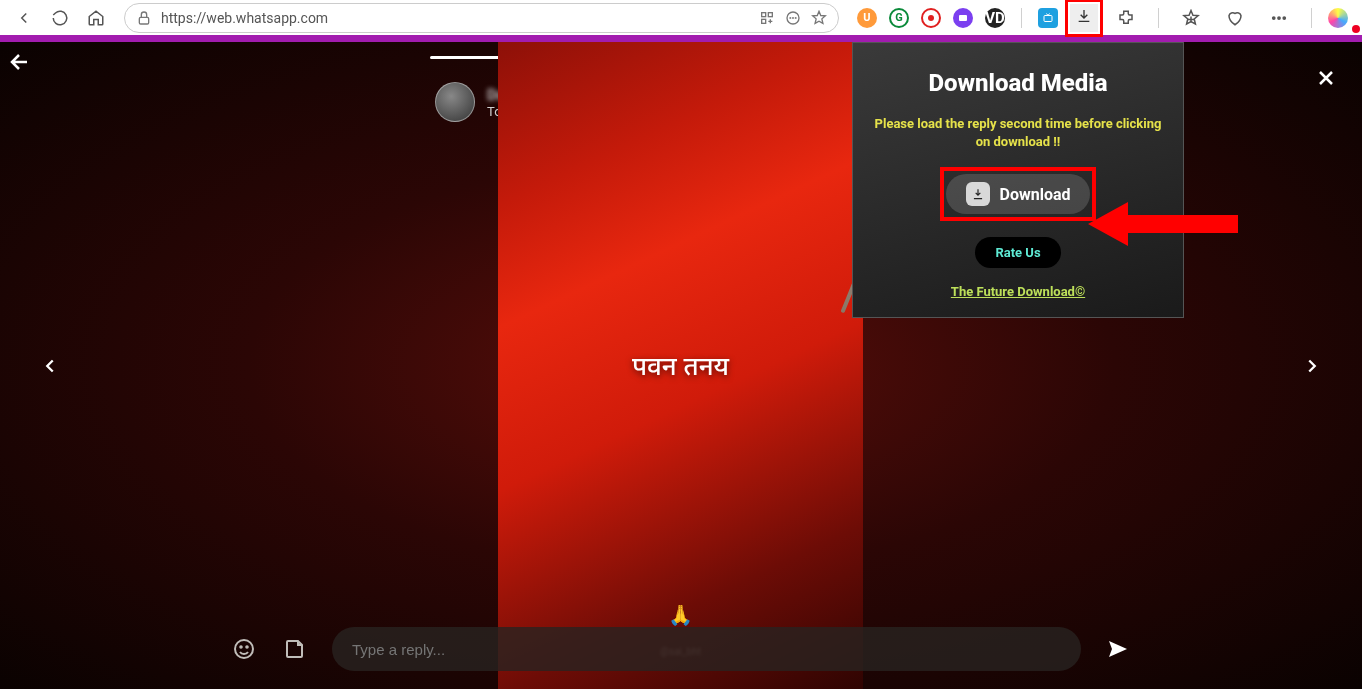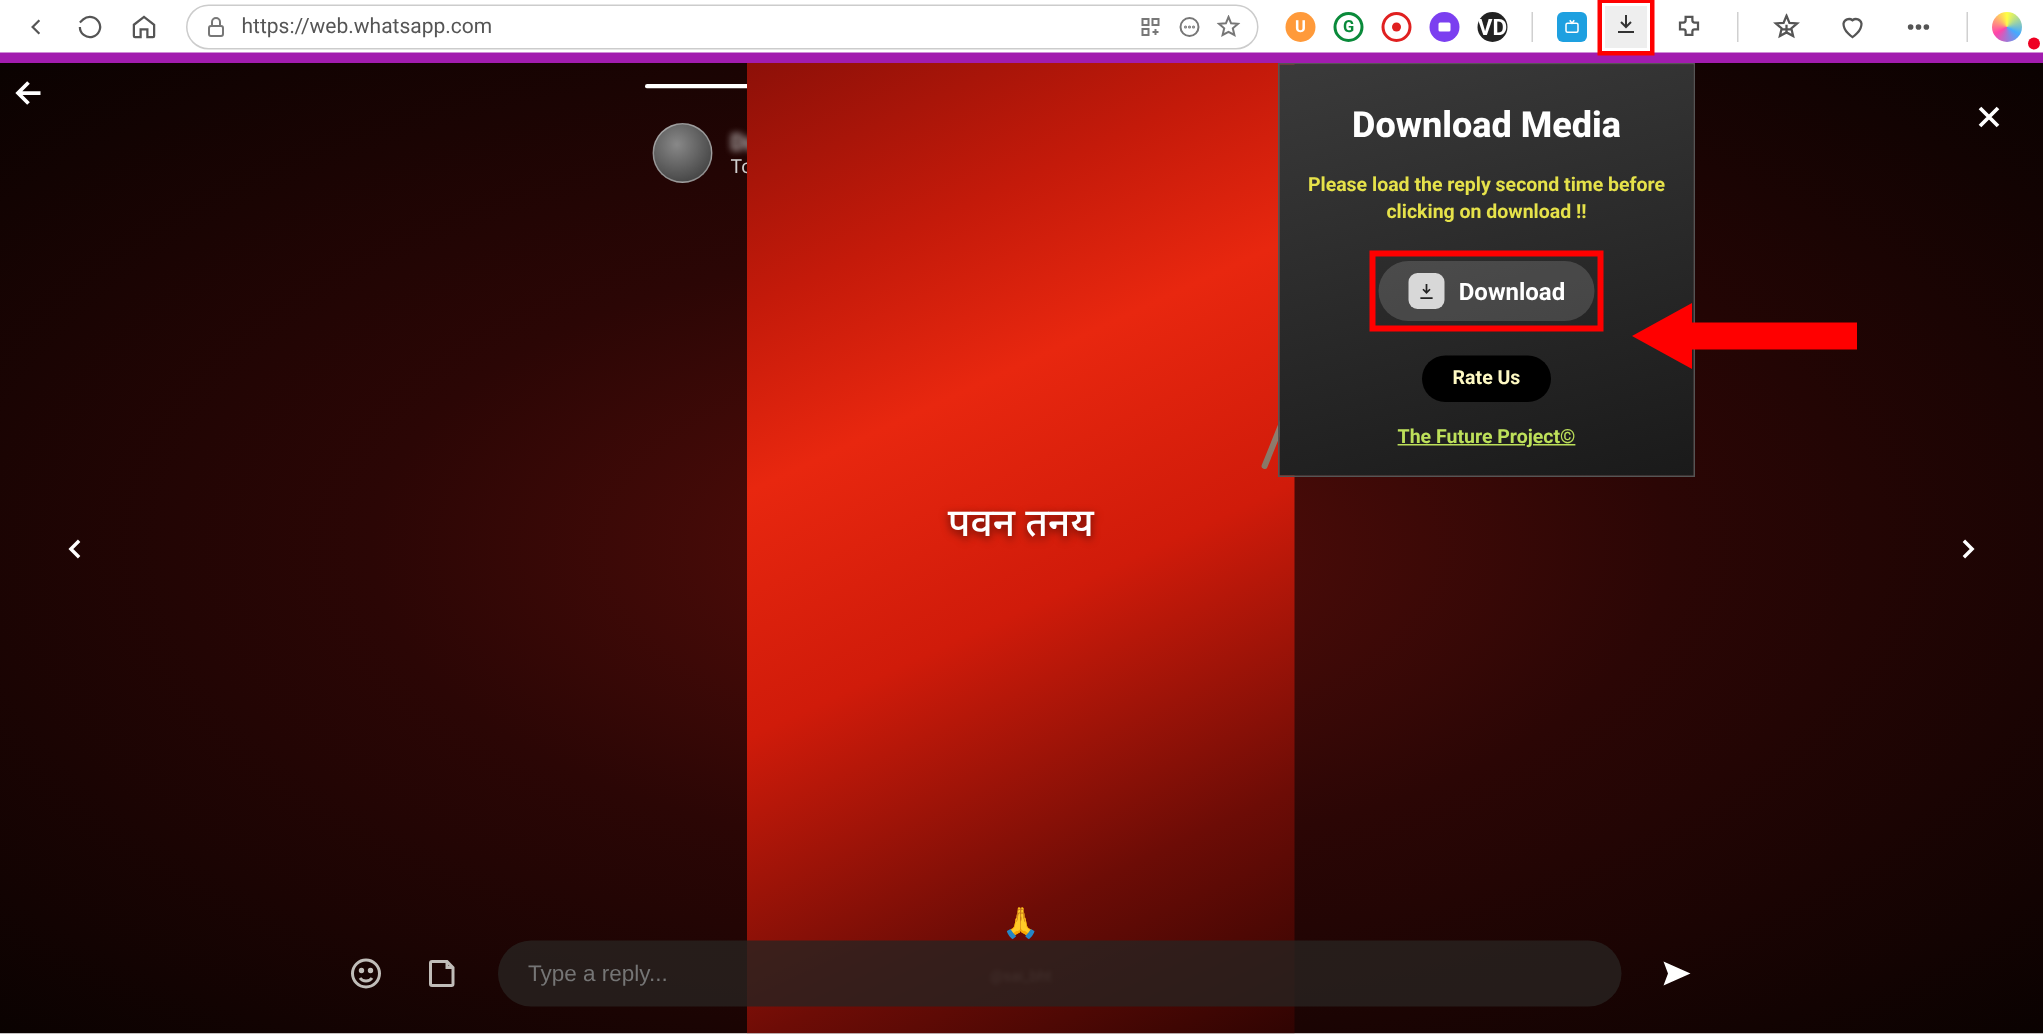--- a/index.html
+++ b/index.html
@@ -34,47 +34,47 @@
   
   .profile-row { position:absolute; top:40px; left:435px; display:flex; align-items:center; gap:12px; }
   .avatar { width:40px; height:40px; border-radius:50%; background:radial-gradient(circle at 40% 35%, #888, #333); border:1px solid rgba(255,255,255,0.4); }
   .profile-text { display:flex; flex-direction:column; }
   .profile-name { font-size:15px; color:#e0e0e0; filter:blur(2.5px); font-weight:500; }
   .profile-time { font-size:13px; color:#d0d0d0; }
   
   
   .story-img { position:absolute; top:0; left:498px; width:365px; height:647px; background:linear-gradient(155deg,#8d1008 0%,#c41a0a 20%,#e8270f 35%,#d01b0a 55%,#6d0c06 80%,#2f0402 100%); overflow:hidden; }
   .story-img::before { content:""; position:absolute; top:20px; right:-30px; width:4px; height:260px; background:linear-gradient(#caa,#876); transform:rotate(22deg); border-radius:2px; }
-  .story-caption { position:absolute; top:292px; left:0; right:0; text-align:center; color:#fff; font-size:26px; font-weight:500; text-shadow:0 2px 6px rgba(0,0,0,0.6); font-family:"Noto Sans Devanagari",sans-serif; }
+  .story-caption { position:absolute; top:310px; left:0; right:0; text-align:center; color:#fff; font-size:26px; font-weight:500; text-shadow:0 2px 6px rgba(0,0,0,0.6); font-family:"Noto Sans Devanagari",sans-serif; }
   .story-emoji { position:absolute; bottom:62px; left:0; right:0; text-align:center; font-size:20px; }
   .story-watermark { position:absolute; bottom:32px; left:0; right:0; text-align:center; color:rgba(255,200,190,0.5); font-size:10px; filter:blur(1.5px); }
   
   
   .nav-arrow { position:absolute; top:50%; transform:translateY(-50%); width:40px; height:40px; display:flex; align-items:center; justify-content:center; cursor:pointer; }
   .nav-arrow svg { stroke:#fff; fill:none; stroke-width:2.5; width:22px; height:22px; }
   .nav-left { left:30px; }
   .nav-right { right:30px; }
   
   
   .reply-bar { position:absolute; bottom:18px; left:230px; right:230px; height:44px; display:flex; align-items:center; gap:23px; }
   .reply-ico { width:28px; height:28px; display:flex; align-items:center; justify-content:center; cursor:pointer; }
   .reply-ico svg { stroke:#c0bdb9; fill:none; stroke-width:2; width:24px; height:24px; }
   .reply-input { flex:1; height:44px; background:rgba(40,35,32,0.8); border-radius:22px; padding:0 20px; color:#9e9a95; font-size:15px; display:flex; align-items:center; border:none; outline:none; }
   .send-btn svg { fill:#fff; }
   
   
-  .ext-popup { position:absolute; top:0; left:852px; width:278px; background:linear-gradient(165deg,#3a3a3a 0%,#1a1a1a 100%); border:1px solid #555; display:flex; flex-direction:column; align-items:center; padding:26px 18px 18px; z-index:100; }
+  .ext-popup { position:absolute; top:0; left:852px; width:332px; background:linear-gradient(165deg,#3a3a3a 0%,#1a1a1a 100%); border:1px solid #555; display:flex; flex-direction:column; align-items:center; padding:26px 18px 18px; z-index:100; }
   .popup-title { color:#fff; font-size:24px; font-weight:800; margin-bottom:18px; }
   .popup-warn { color:#e6e24a; font-size:13px; font-weight:700; text-align:center; line-height:1.4; margin-bottom:16px; }
   .dl-btn-wrap { border:4px solid #ff0000; padding:3px 2px; margin-bottom:16px; }
   .dl-btn { background:rgba(255,255,255,0.15); border-radius:22px; padding:8px 20px; display:flex; align-items:center; gap:10px; cursor:pointer; }
   .dl-btn-ico { width:24px; height:24px; background:#d8d8d8; border-radius:6px; display:flex; align-items:center; justify-content:center; }
   .dl-btn-ico svg { width:14px; height:14px; stroke:#222; fill:none; stroke-width:2; }
   .dl-btn-text { color:#fff; font-weight:700; font-size:16px; }
-  .rate-btn { background:#000; color:#fef9c3; border-radius:18px; padding:8px 20px; font-size:13px; font-weight:700; cursor:pointer; margin-bottom:16px; }
+  .rate-btn { background:#000; color:#5eead4; border-radius:18px; padding:8px 20px; font-size:13px; font-weight:700; cursor:pointer; margin-bottom:16px; }
   .popup-link { color:#bde05a; font-size:13px; font-weight:700; text-decoration:underline; cursor:pointer; }
   
   
   .anno-arrow { position:absolute; top:152px; left:1088px; z-index:101; }
   .anno-arrow svg { width:150px; height:60px; }
 </style>
 </head>
 <body>
 
 <div class="browser-bar">
@@ -251,21 +251,21 @@
       <div class="dl-btn">
         <div class="dl-btn-ico">
             <svg viewBox="0 0 24 24">
               <path d="M12 4v10m-4-4l4 4 4-4M5 20h14"></path>
             </svg>
           </div>
         <span class="dl-btn-text">Download</span>
       </div>
     </div>
     <div class="rate-btn">Rate Us</div>
-    <a class="popup-link">The Future Project©</a>
+    <a class="popup-link">The Future Download©</a>
   </div>
 
   <div class="anno-arrow">
     <svg viewBox="0 0 150 60">
         <path d="M150 30 L30 30" stroke="#ff0000" stroke-width="18" fill="none"></path>
         <path d="M0 30 L40 8 L40 52 Z" fill="#ff0000"></path>
       </svg>
   </div>
 
 </div>

